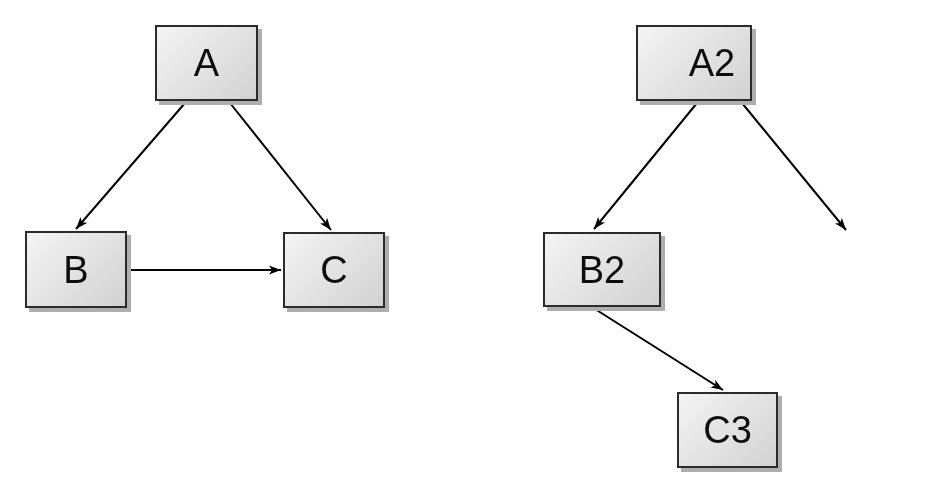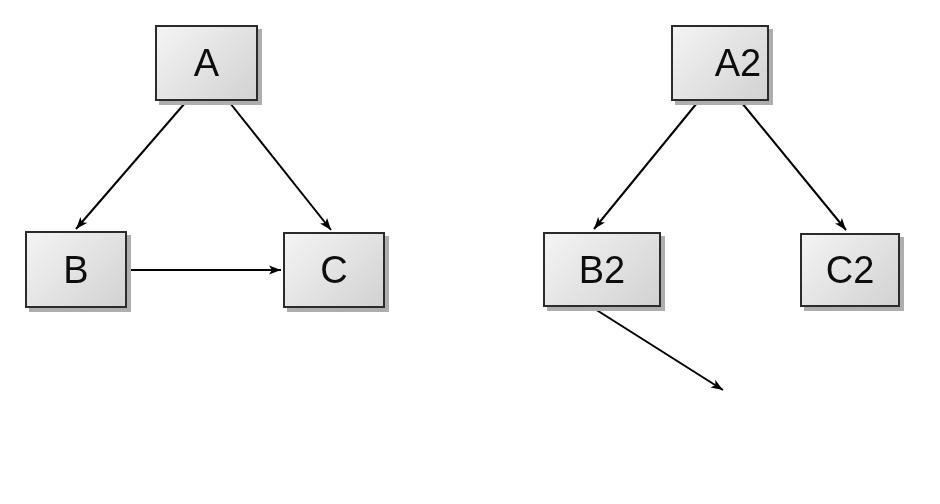--- a/index.html
+++ b/index.html
@@ -69,22 +69,22 @@
     </svg>
 <div class="node" style="left: 155px; top: 25px; width: 103px; height: 76px;">
       <span class="node-label">A</span>
     </div>
     <div class="node" style="left: 25px; top: 231px; width: 102px; height: 77px;">
       <span class="node-label">B</span>
     </div>
     <div class="node" style="left: 283px; top: 232px; width: 102px; height: 76px;">
       <span class="node-label">C</span>
     </div>
-    <div class="node" style="left: 671px; top: 25px; width: 98px; height: 76px; padding-left: 36px;">
+    <div class="node" style="left: 636px; top: 25px; width: 116px; height: 76px; padding-left: 36px;">
       <span class="node-label">A2</span>
     </div>
     <div class="node" style="left: 543px; top: 232px; width: 118px; height: 75px;">
       <span class="node-label">B2</span>
     </div>
-    <div class="node" style="left: 800px; top: 233px; width: 100px; height: 74px;">
-      <span class="node-label">C2</span>
+    <div class="node" style="left: 677px; top: 392px; width: 101px; height: 76px;">
+      <span class="node-label">C3</span>
     </div>
   </div>
 
 </body></html>

